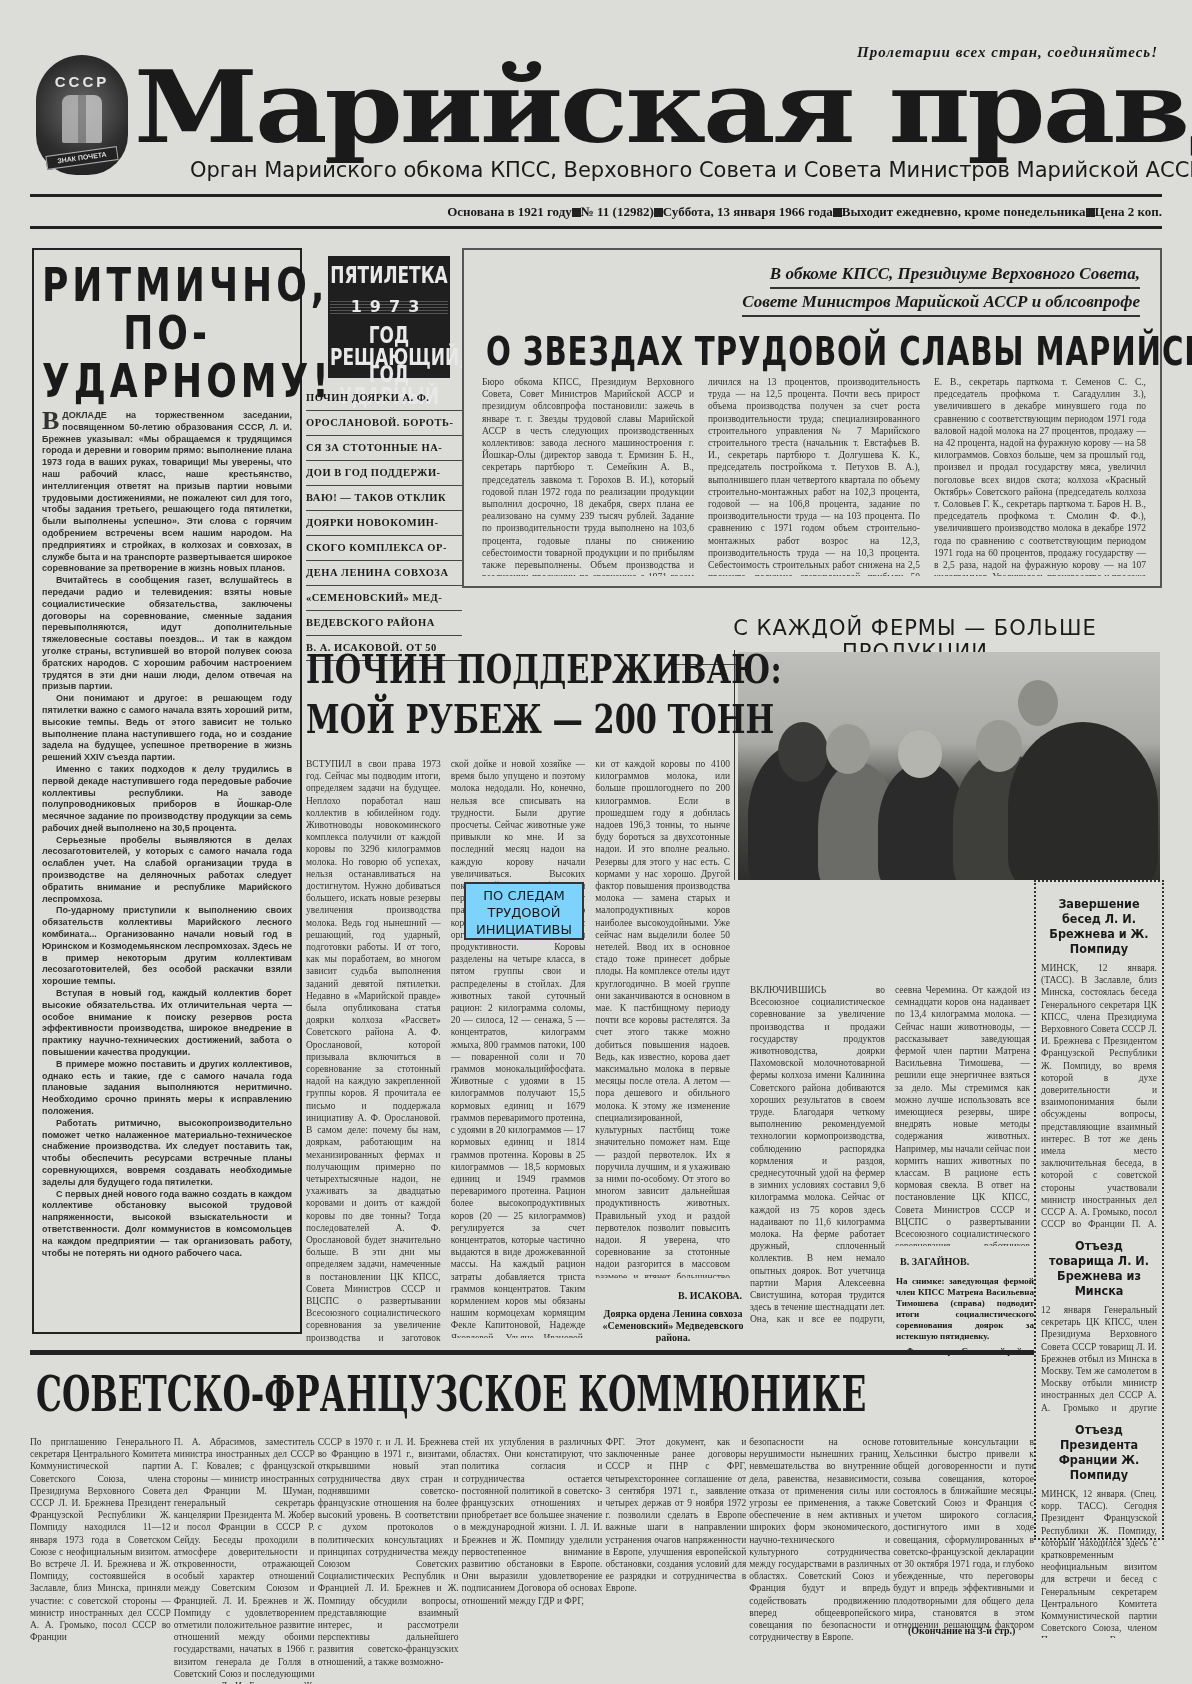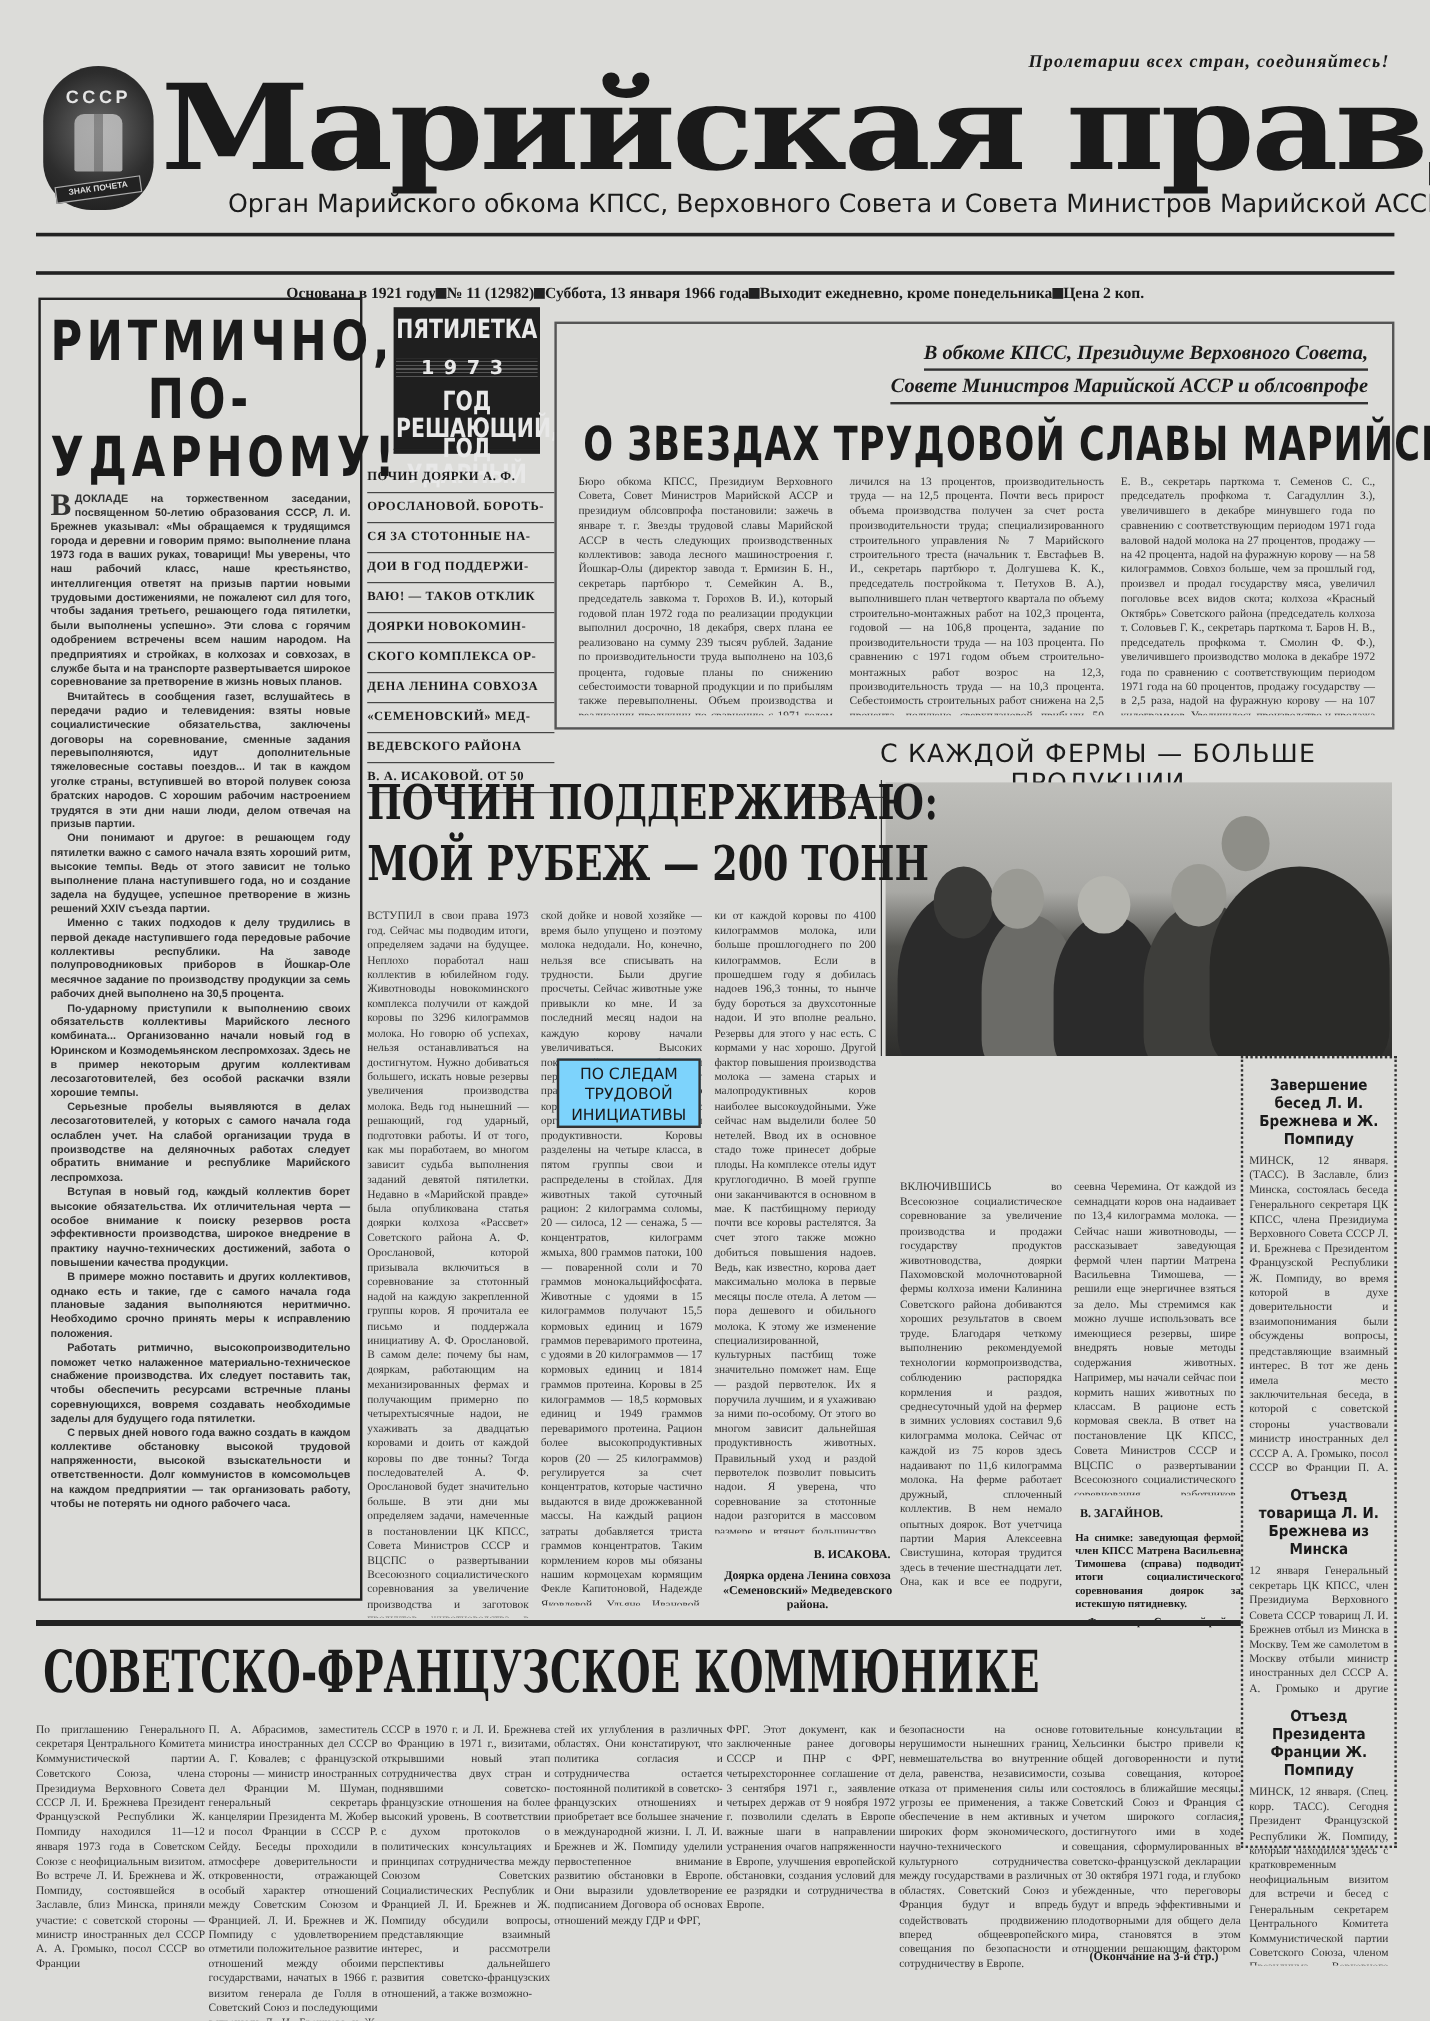--- a/index.html
+++ b/index.html
@@ -19,22 +19,22 @@
   .emblem .cccp { position: absolute; top: 18px; left: 0; width: 100%; text-align: center; color: #e5e5e5;
                   font: bold 15px "Liberation Sans", sans-serif; letter-spacing: 3px; }
   .emblem .figs { position: absolute; top: 40px; left: 26px; width: 40px; height: 48px;
                   background: linear-gradient(90deg,#bdbdbd 0 40%,#8e8e8e 40% 60%,#c9c9c9 60%); border-radius: 8px 8px 2px 2px; opacity: .8; }
   .emblem .band { position: absolute; bottom: 10px; left: 10px; width: 72px; height: 14px; background: #222; border: 1px solid #aaa;
                   color: #ddd; font: bold 7px "Liberation Sans", sans-serif; text-align: center; line-height: 12px; transform: rotate(-8deg); }
   .motto { right: 34px; top: 44px; font: italic bold 15px "Liberation Serif", serif; letter-spacing: 1px; }
   .title { left: 134px; top: 58px; font: 900 112px/1 "DejaVu Serif", serif; letter-spacing: -3px; transform: scaleY(0.88); transform-origin: top left; white-space: nowrap; }
   .organ { left: 190px; top: 158px; font: 21px "DejaVu Sans", sans-serif; white-space: nowrap; }
   .rule-top { left: 30px; top: 194px; width: 1132px; height: 3px; background: #222; }
-  .infobar { left: 30px; top: 200px; width: 1132px; height: 24px; display: flex; align-items: center; justify-content: center;
-             font: bold 13px "Liberation Serif", serif; margin-top: 32px; }
+  .infobar { left: 30px; top: 200px; width: 1132px; height: 24px; display: flex; align-items: center; justify-content: flex-end;
+             font: bold 13px "Liberation Serif", serif; }
   .infobar .sq { width: 9px; height: 9px; background: #222; display: inline-block; }
   .rule-bot { left: 30px; top: 226px; width: 1132px; height: 3px; background: #222; }
 
   
   .txt { font-size: 9.5px; line-height: 12.2px; text-align: justify; color: #333; overflow: hidden; }
   .sans { font-family: "Liberation Sans", sans-serif; font-weight: bold; font-size: 9px; line-height: 11.8px; }
   .boxed { border: 2px solid #222; }
 
   
   .a1 { left: 32px; top: 248px; width: 270px; height: 1086px; padding: 14px 8px; }
@@ -43,21 +43,21 @@
 
   
   .pyat { left: 328px; top: 256px; width: 122px; height: 122px; background: #1f1f1f; color: #e8e8e8; text-align: center;
           font: bold 22px/1 "DejaVu Sans", sans-serif; padding: 6px 2px; border-bottom: 4px double #222; }
   .pyat .big { font-size: 16px; letter-spacing: 8px; background: repeating-linear-gradient(#1f1f1f 0 2px, #555 2px 3px); margin: 15px 0; }
   .pyat .s { font-size: 17px; transform: scaleY(1.3); display: block; margin: 5px 0; }
   .lead { left: 306px; top: 386px; width: 156px; height: 246px; }
   .lead div { font: bold 10.5px/24px "Liberation Serif", serif; border-bottom: 1px solid #444; text-align: justify; letter-spacing: .5px; }
 
   
-  .obkom { left: 462px; top: 268px; width: 700px; height: 340px; border: 2px solid #555; }
+  .obkom { left: 462px; top: 248px; width: 700px; height: 340px; border: 2px solid #555; }
   .obkom .hd1, .obkom .hd2 { position: absolute; right: 20px; font: italic bold 17px "Liberation Serif", serif; border-bottom: 2px solid #333; padding-bottom: 3px; }
   .obkom .hd1 { top: 14px; } .obkom .hd2 { top: 42px; }
   .obkom h2 { position: absolute; left: 22px; top: 78px; font: bold 34px "DejaVu Sans", sans-serif; transform: scaleX(.86) scaleY(1.15); transform-origin: left top; white-space: nowrap; letter-spacing: 1px; }
   .cols3 { position: absolute; top: 126px; left: 18px; right: 14px; bottom: 10px; display: grid; grid-template-columns: repeat(3,1fr); gap: 14px; }
 
   
   .farm-hd { left: 670px; top: 616px; width: 490px; font: 21px "DejaVu Sans", sans-serif; text-align: center; border-bottom: 1px solid #444; letter-spacing: 1px; }
   .photo-inner { position: absolute; left: 738px; top: 652px; width: 422px; height: 228px;
                  background: linear-gradient(180deg,#bfbfbb 0%,#a9a9a5 40%,#545450 60%,#2e2e2c 100%); overflow: hidden; }
   .ph-board { position: absolute; left: 8px; top: 8px; width: 250px; font: 8px "Liberation Sans", sans-serif; color: #333; line-height: 10px; }
@@ -116,22 +116,22 @@
   <div class="abs rule-bot"></div>
 
   <div class="abs a1 boxed">
     <h1>РИТМИЧНО, ПО-УДАРНОМУ!</h1>
     <div class="txt sans">
       <span class="drop">В</span>
       <p>ДОКЛАДЕ на торжественном заседании, посвященном 50-летию образования СССР, Л. И. Брежнев указывал: «Мы обращаемся к трудящимся города и деревни и говорим прямо: выполнение плана 1973 года в ваших руках, товарищи! Мы уверены, что наш рабочий класс, наше крестьянство, интеллигенция ответят на призыв партии новыми трудовыми достижениями, не пожалеют сил для того, чтобы задания третьего, решающего года пятилетки, были выполнены успешно». Эти слова с горячим одобрением встречены всем нашим народом. На предприятиях и стройках, в колхозах и совхозах, в службе быта и на транспорте развертывается широкое соревнование за претворение в жизнь новых планов.</p>
       <p style="text-indent:14px">Вчитайтесь в сообщения газет, вслушайтесь в передачи радио и телевидения: взяты новые социалистические обязательства, заключены договоры на соревнование, сменные задания перевыполняются, идут дополнительные тяжеловесные составы поездов... И так в каждом уголке страны, вступившей во второй полувек союза братских народов. С хорошим рабочим настроением трудятся в эти дни наши люди, делом отвечая на призыв партии.</p>
       <p style="text-indent:14px">Они понимают и другое: в решающем году пятилетки важно с самого начала взять хороший ритм, высокие темпы. Ведь от этого зависит не только выполнение плана наступившего года, но и создание задела на будущее, успешное претворение в жизнь решений XXIV съезда партии.</p>
       <p style="text-indent:14px">Именно с таких подходов к делу трудились в первой декаде наступившего года передовые рабочие коллективы республики. На заводе полупроводниковых приборов в Йошкар-Оле месячное задание по производству продукции за семь рабочих дней выполнено на 30,5 процента.</p>
+      <p style="text-indent:14px">Серьезные пробелы выявляются в делах лесозаготовителей, у которых с самого начала года ослаблен учет. На слабой организации труда в производстве на деляночных работах следует обратить внимание и республике Марийского леспромхоза.</p>
       <p style="text-indent:14px">По-ударному приступили к выполнению своих обязательств коллективы Марийского лесного комбината... Организованно начали новый год в Юринском и Козмодемьянском леспромхозах. Здесь не в пример некоторым другим коллективам лесозаготовителей, без особой раскачки взяли хорошие темпы.</p>
-      <p style="text-indent:14px">Серьезные пробелы выявляются в делах лесозаготовителей, у которых с самого начала года ослаблен учет. На слабой организации труда в производстве на деляночных работах следует обратить внимание и республике Марийского леспромхоза.</p>
       <p style="text-indent:14px">Вступая в новый год, каждый коллектив борет высокие обязательства. Их отличительная черта — особое внимание к поиску резервов роста эффективности производства, широкое внедрение в практику научно-технических достижений, забота о повышении качества продукции.</p>
       <p style="text-indent:14px">В примере можно поставить и других коллективов, однако есть и такие, где с самого начала года плановые задания выполняются неритмично. Необходимо срочно принять меры к исправлению положения.</p>
       <p style="text-indent:14px">Работать ритмично, высокопроизводительно поможет четко налаженное материально-техническое снабжение производства. Их следует поставить так, чтобы обеспечить ресурсами встречные планы соревнующихся, вовремя создавать необходимые заделы для будущего года пятилетки.</p>
       <p style="text-indent:14px">С первых дней нового года важно создать в каждом коллективе обстановку высокой трудовой напряженности, высокой взыскательности и ответственности. Долг коммунистов в комсомольцев на каждом предприятии — так организовать работу, чтобы не потерять ни одного рабочего часа.</p>
     </div>
   </div>
 
   <div class="abs pyat">
     <span class="s">ПЯТИЛЕТКА</span>
     <div class="big">1973</div>

